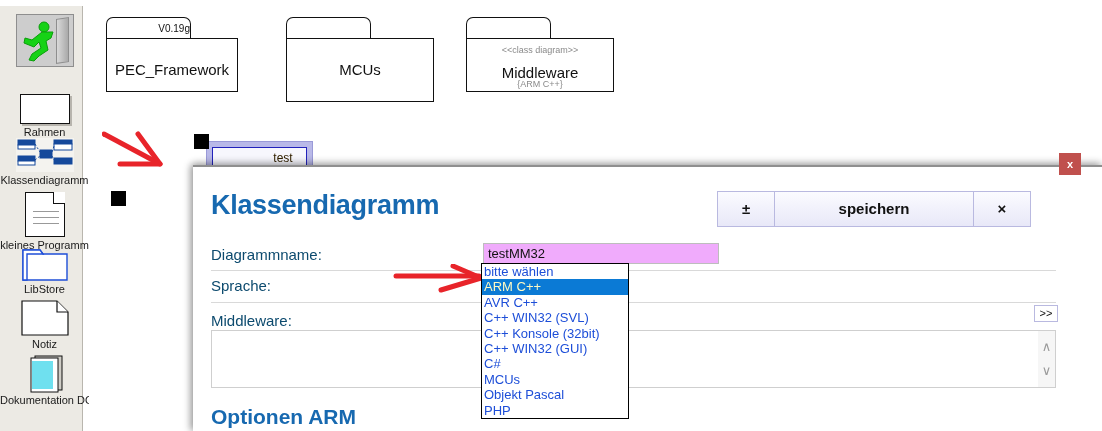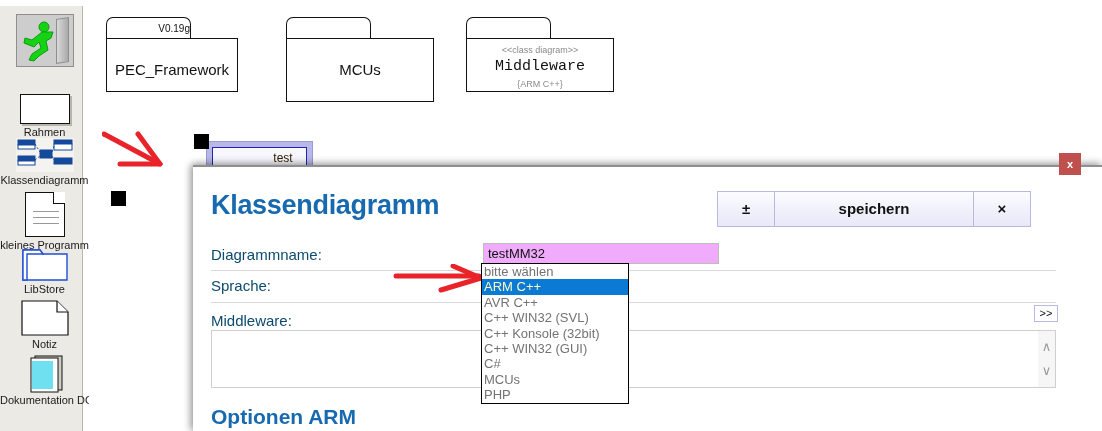--- a/index.html
+++ b/index.html
@@ -161,21 +161,21 @@
   }
   .hrule{position:absolute;height:1px;background:#d9d9d9;}
 
   
   #droplist{
     position:absolute;left:288px;top:98px;width:148px;
     background:#fff;border:1px solid #000;box-sizing:border-box;
     z-index:40;
   }
   #droplist .opt{
-    font-size:13px;color:#737373;line-height:15.4px;height:15.4px;
+    font-size:13px;color:#1d4ed8;line-height:15.4px;height:15.4px;
     padding:0 2px;white-space:nowrap;cursor:default;
   }
   #droplist .opt.sel{background:#0b7ad5;color:#fef9c3;}
 
   #kommentar-box{
     position:absolute;left:18px;top:165px;width:845px;height:58px;
     border:1px solid #cfcfcf;background:#fff;box-sizing:border-box;
     resize:none;font-family:"Liberation Sans",sans-serif;font-size:13px;
   }
   #kom-scroll{
@@ -298,21 +298,21 @@
     <div class="tab" style="width:85px;"></div>
     <div class="body" style="width:148px;height:64px;">
       <div class="ttl" style="top:22px;">MCUs</div>
     </div>
   </div>
 
   <div class="pkg" style="left:377px;top:17px;width:148px;height:75px;">
     <div class="tab" style="width:85px;"></div>
     <div class="body" style="width:148px;height:54px;">
       <div class="stereo" style="top:6px;">&lt;&lt;class diagram&gt;&gt;</div>
-      <div class="ttl" style="top:19px;font-family:Liberation Mono, monospace;">Middleware</div>
+      <div class="ttl" style="top:25px;">Middleware</div>
       <div class="lang" style="top:40px;">{ARM C++}</div>
     </div>
   </div>
 
   <div id="selnode">
     <div class="inner">
       <div class="hdr">test</div>
       <div class="slot"></div>
       <svg style="position:absolute;left:64px;top:30px;" width="50" height="14">
         <path d="M0 7 L8 2 L8 12 Z" fill="#fff" stroke="#2222bb"></path>
@@ -370,15 +370,16 @@
 
   <div id="droplist">
       <div class="opt">bitte wählen</div>
       <div class="opt sel">ARM C++</div>
       <div class="opt">AVR C++</div>
       <div class="opt">C++ WIN32 (SVL)</div>
       <div class="opt">C++ Konsole (32bit)</div>
       <div class="opt">C++ WIN32 (GUI)</div>
       <div class="opt">C#</div>
       <div class="opt">MCUs</div>
+      <div class="opt">Objekt Pascal</div>
       <div class="opt">PHP</div>
     </div>
 </div>
 
 </body></html>

